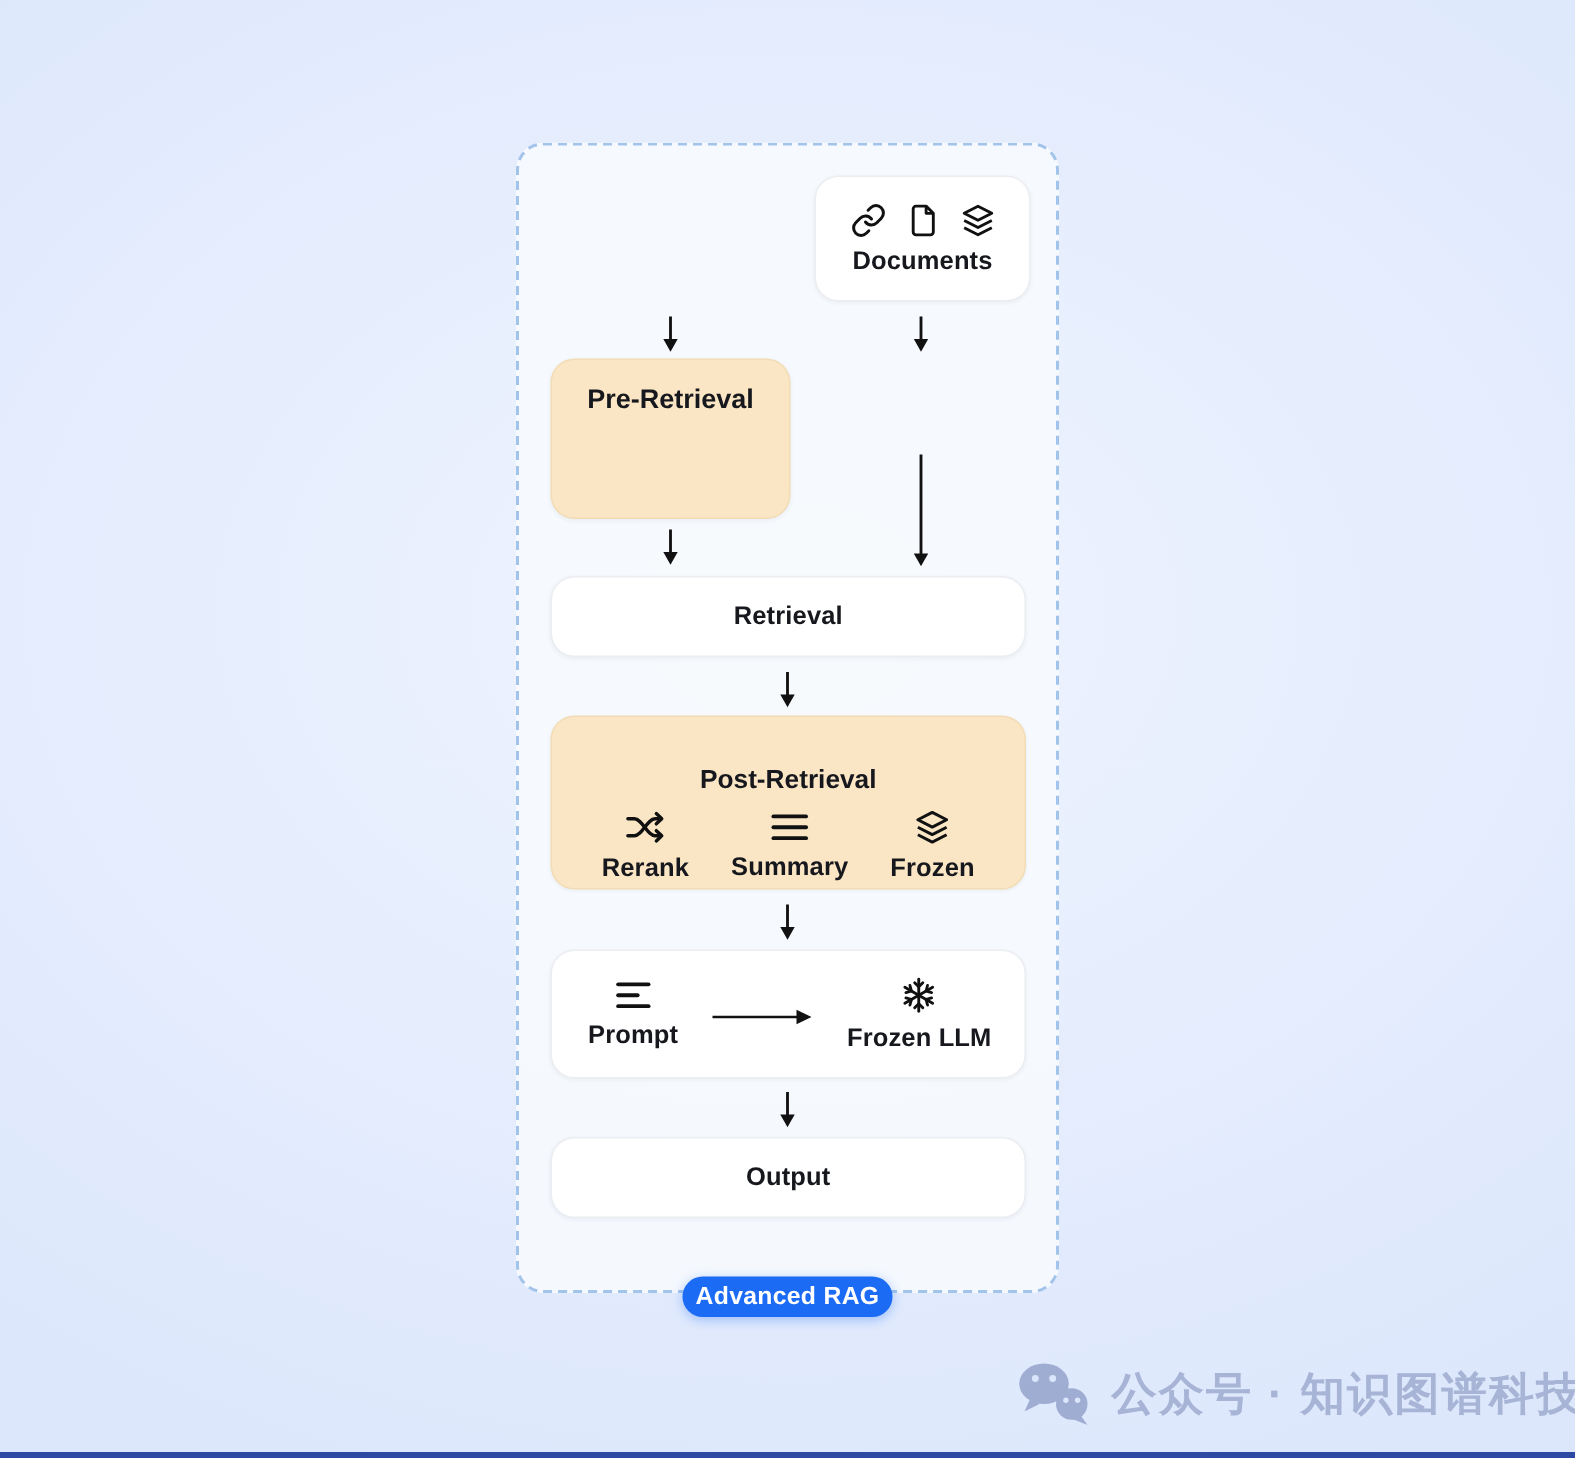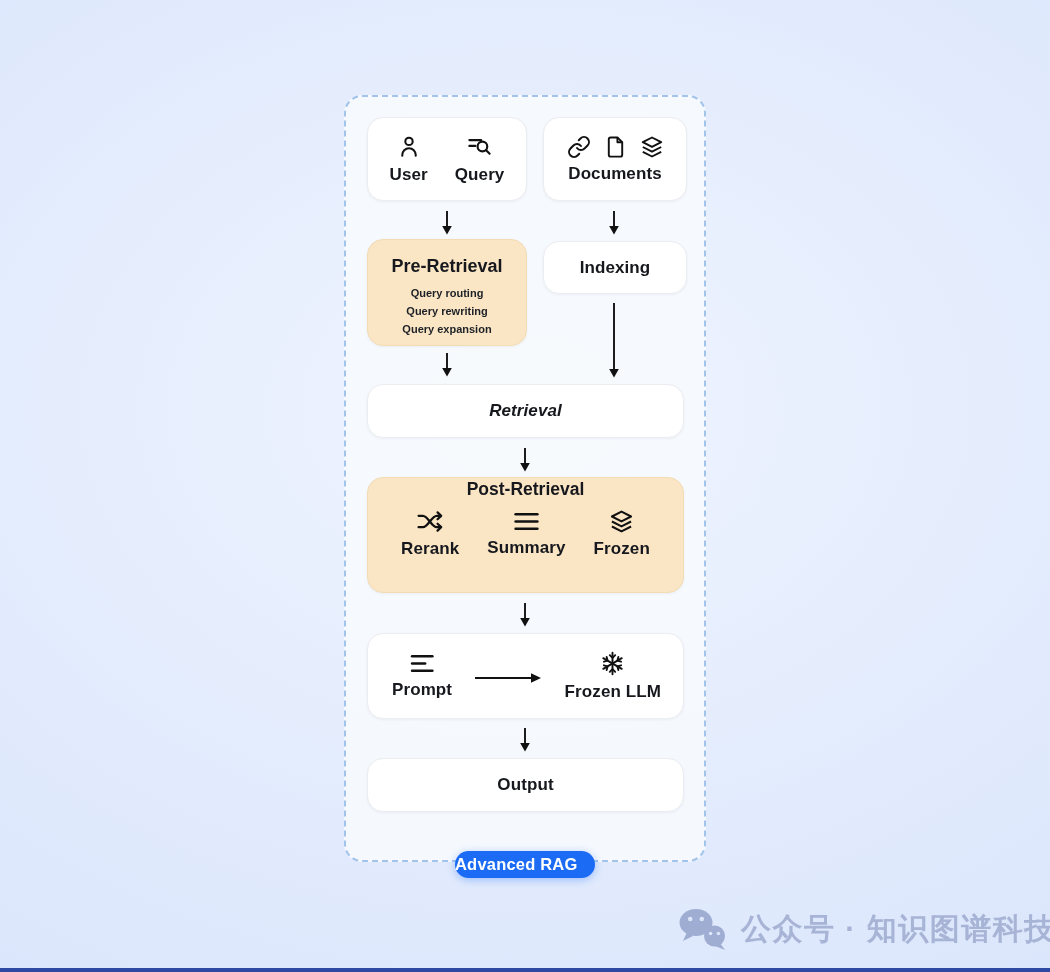--- a/index.html
+++ b/index.html
@@ -45,71 +45,53 @@
 
   
   .user-query { left:367px; top:117px; width:160px; height:84px; gap:27px; }
   .documents  { left:543px; top:117px; width:144px; height:84px;text-align:center; }
   .pre  { left:367px; top:239px; width:160px; height:107px;
           flex-direction:column; justify-content:flex-start; padding-top:16px; }
   .pre .title { font-size:18px; font-weight:700; }
   .pre .sub { font-size:11px; font-weight:700; margin-top:4px; color:#1d2026; }
   .pre .subs { display:flex; flex-direction:column; align-items:center; gap:2px; margin-top:6px; }
   .indexing { left:543px; top:241px; width:144px; height:53px; }
-  .retrieval { left:367px; top:384px; width:317px; height:54px;font-style:italic; }
+  .retrieval { left:367px; top:384px; width:317px; height:54px; }
   .post { left:367px; top:477px; width:317px; height:116px;
-          flex-direction:column; justify-content:flex-start; padding-top:1px; }
+          flex-direction:column; justify-content:flex-start; padding-top:31px; }
   .post .title { font-size:17.5px; font-weight:700; }
   .post .row { display:flex; align-items:center; gap:28px; margin-top:9px; }
   .prompt-box { left:367px; top:633px; width:317px; height:86px;
           justify-content:space-between; padding:0 22px 0 24px; }
   .output { left:367px; top:758px; width:317px; height:54px; }
 
   .badge {
     position:absolute; left:455px; top:851px; width:140px; height:27px;
     background: var(--badge-blue, #1b6bf5); border-radius:14px;
-    display:flex; align-items:center; justify-content:flex-start;
+    display:flex; align-items:center; justify-content:center;
     color:#ffffff; font-size:16.5px; font-weight:800; letter-spacing:0.2px;
     box-shadow: 0 2px 8px rgba(27,107,245,0.35);
   }
 
   .arrow { position:absolute; }
 
   .watermark {
     position:absolute; left:676px; top:903px; height:52px;
     display:flex; align-items:center; gap:13px;
     color: var(--watermark-gray, #a8b4d6);
     font-size:30px; font-weight:600; letter-spacing:1.5px; white-space:nowrap;
   }
 </style>
 </head>
 <body>
 
 <div class="canvas">
 
   <div class="frame"></div>
 
-  <div class="node user-query">
-    <div class="stack">
-      <svg class="ic" width="26" height="27" viewBox="0 0 24 24" fill="none" stroke="#111" stroke-width="1.9" stroke-linecap="round">
-        <circle cx="12" cy="7.3" r="3.4"></circle>
-        <path d="M5.8 20.6v-0.7a6.2 6.2 0 0 1 12.4 0v0.7"></path>
-      </svg>
-      <span class="label">User</span>
-    </div>
-    <div class="stack">
-      <svg class="ic" width="27" height="27" viewBox="0 0 24 24" fill="none" stroke="#111" stroke-width="1.9" stroke-linecap="round">
-        <line x1="3" y1="6.3" x2="13.5" y2="6.3"></line>
-        <line x1="3" y1="11.5" x2="8.3" y2="11.5"></line>
-        <circle cx="14.6" cy="12" r="4.3"></circle>
-        <line x1="17.9" y1="15.3" x2="21" y2="18.4"></line>
-      </svg>
-      <span class="label">Query</span>
-    </div>
-  </div>
 
   <div class="node documents">
     <div class="stack">
       <div class="icons-row">
         <svg class="ic" width="24" height="24" viewBox="0 0 24 24" fill="none" stroke="#111" stroke-width="2" stroke-linecap="round">
           <path d="M10 13a5 5 0 0 0 7.54.54l3-3a5 5 0 0 0-7.07-7.07l-1.72 1.71"></path>
           <path d="M14 11a5 5 0 0 0-7.54-.54l-3 3a5 5 0 0 0 7.07 7.07l1.71-1.71"></path>
         </svg>
         <svg class="ic" width="23" height="24" viewBox="0 0 24 24" fill="none" stroke="#111" stroke-width="2" stroke-linejoin="round">
           <path d="M14 2H7a2 2 0 0 0-2 2v16a2 2 0 0 0 2 2h10a2 2 0 0 0 2-2V7z"></path>
@@ -120,30 +102,22 @@
           <path d="M2.8 12 12 16.7 21.2 12"></path>
           <path d="M2.8 16.8 12 21.5 21.2 16.8"></path>
         </svg>
       </div>
       <span class="label">Documents</span>
     </div>
   </div>
 
   <div class="node peach pre">
     <span class="title">Pre-Retrieval</span>
-    <div class="subs">
-      <span class="sub">Query routing</span>
-      <span class="sub">Query rewriting</span>
-      <span class="sub">Query expansion</span>
-    </div>
-  </div>
-
-  <div class="node indexing">
-    <span class="label">Indexing</span>
-  </div>
+  </div>
+
 
   <div class="node retrieval">
     <span class="label">Retrieval</span>
   </div>
 
   <div class="node peach post">
     <span class="title">Post-Retrieval</span>
     <div class="row">
       <div class="stack">
         <svg class="ic" width="29" height="25" viewBox="0 0 28 24" fill="none" stroke="#111" stroke-width="2.2" stroke-linecap="round" stroke-linejoin="round">

